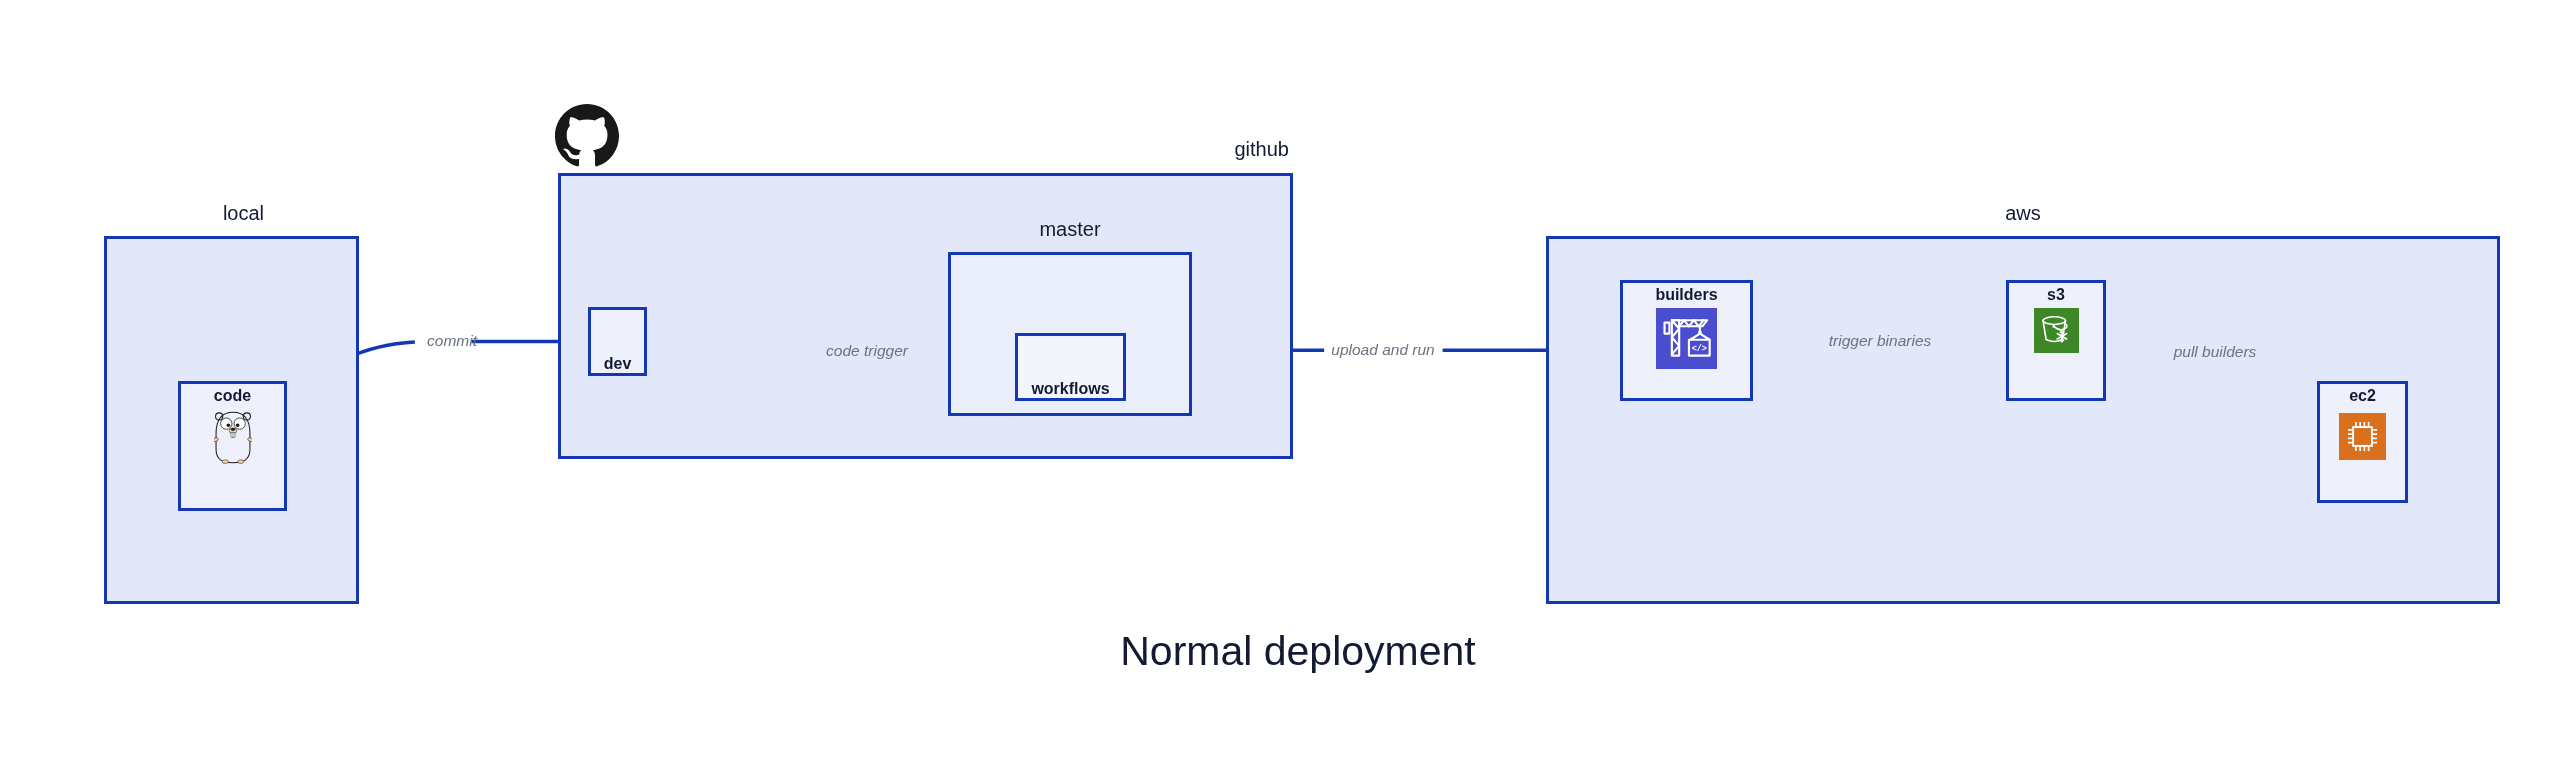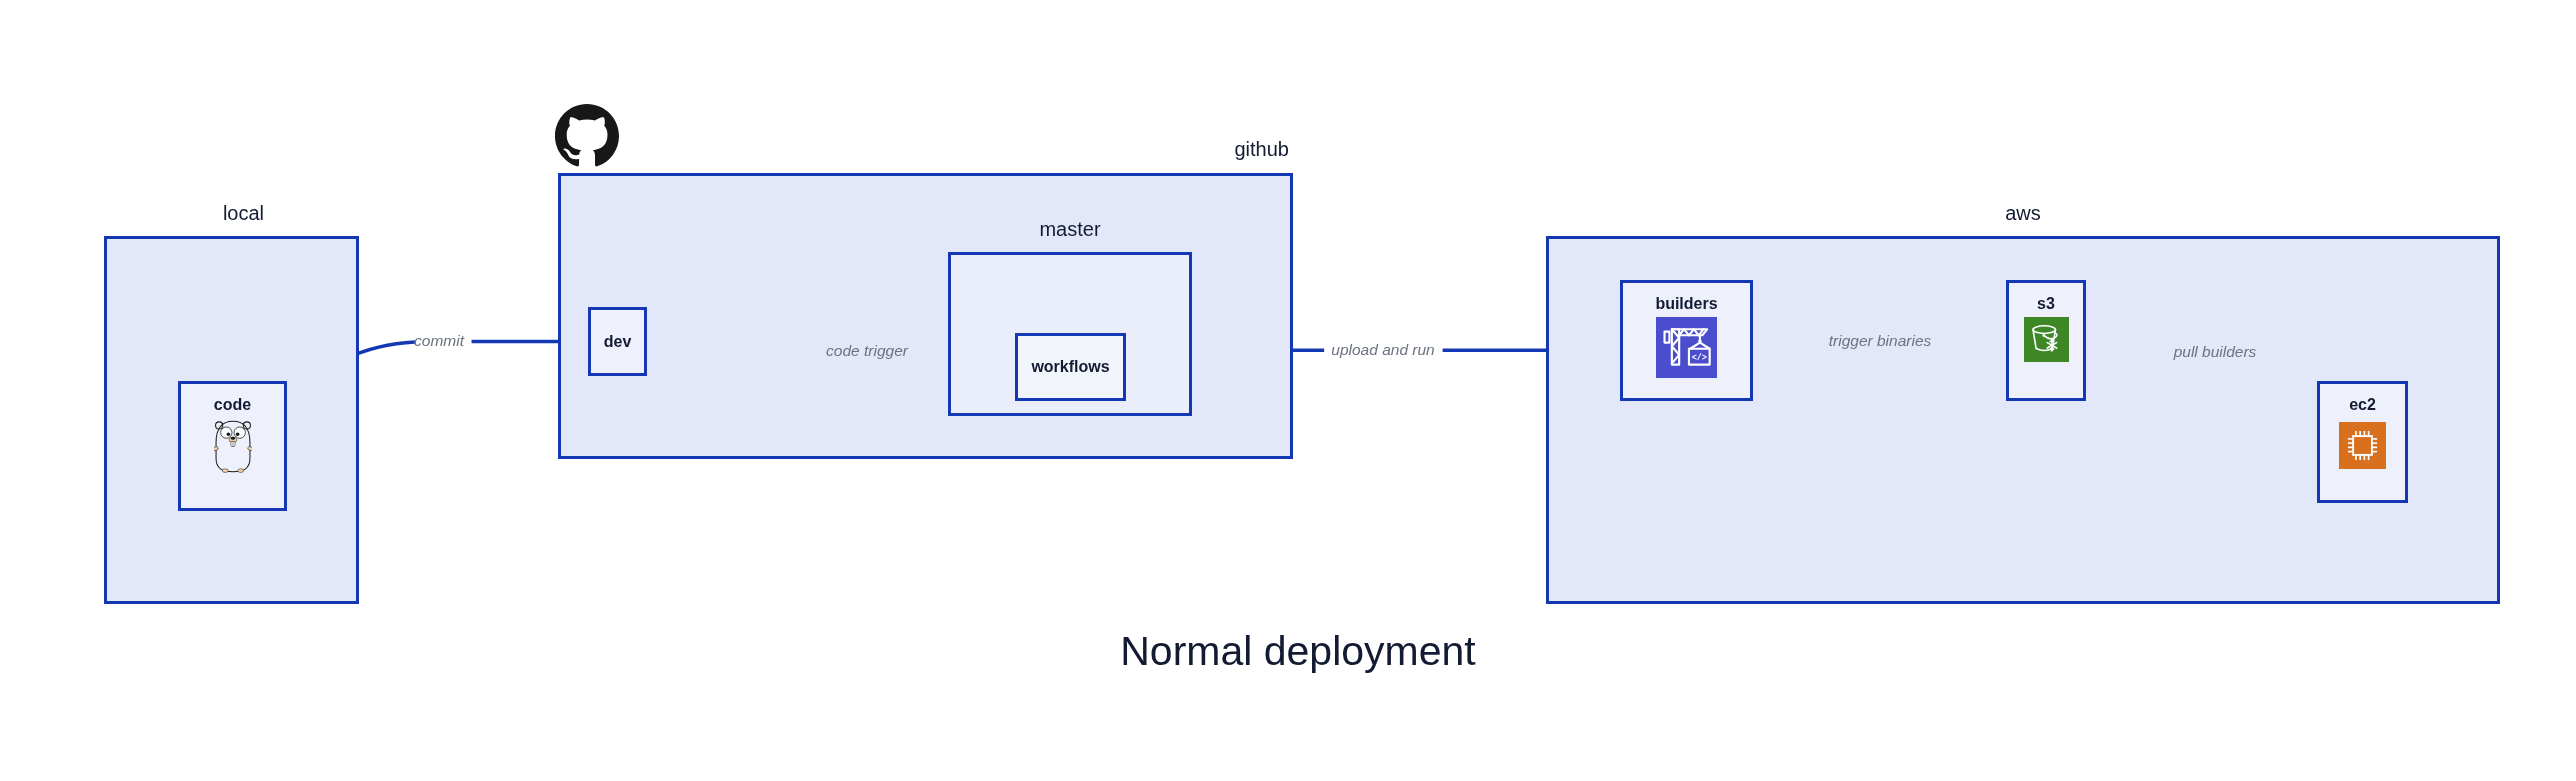--- a/index.html
+++ b/index.html
@@ -8,22 +8,22 @@
     --text-dark:#131b33; --github-black:#191717; --builders-icon-bg:#4b4dcf;
     --s3-icon-bg:#3e8727; --ec2-icon-bg:#d9701d; --gopher-body:#6bd6dc;
     --gopher-tan:#f2d3a6; --background:#ffffff;
   }
   *{margin:0;padding:0;box-sizing:border-box}
   html,body{width:2604px;height:781px;background:var(--background);
     font-family:"Liberation Sans",sans-serif;overflow:hidden}
   #canvas{position:relative;width:2604px;height:781px}
   .box{position:absolute;border:3.6px solid var(--stroke-blue)}
   .container-box{background:var(--container-fill)}
-  .node-box{background:var(--node-fill);display:flex;flex-direction:column;align-items:center;padding-top:11px}
-  .node-box.center{justify-content:center;padding-top:0}
+  .node-box{background:var(--node-fill);display:flex;flex-direction:column;align-items:center;padding-top:2px}
+  .node-box.center{justify-content:flex-end;padding-top:0}
   .container-label{position:absolute;font-size:20px;color:var(--text-dark);text-align:center;line-height:1.1}
   .node-label{font-size:16px;font-weight:bold;color:var(--text-dark);line-height:1.2}
   .edge-label{position:absolute;font-size:15.5px;font-style:italic;color:var(--edge-label);
     transform:translate(-50%,-50%);white-space:nowrap}
   .title{position:absolute;font-size:41px;color:var(--text-dark);transform:translateX(-50%);
     text-decoration-thickness:4.1px;text-underline-offset:7.2px;white-space:nowrap}
   #edges{position:absolute;left:0;top:0;pointer-events:none}
   .edge{stroke:var(--stroke-blue);stroke-width:7;fill:none}
   .arrowhead{fill:var(--stroke-blue);stroke:none}
   .gh-mark{fill:var(--github-black)}
@@ -121,21 +121,21 @@
         <path class="white-line" d="M38,30 L46,20 L54,30 L62,20 L70,30 L78,20"></path>
         <line class="white-line" x1="72" y1="30" x2="72" y2="38"></line>
         <circle class="white-fill" cx="72" cy="40" r="3"></circle>
         <path class="white-line" d="M72,42 L56,52 M72,42 L88,52"></path>
         <rect class="white-line" x="54" y="52" width="34" height="26"></rect>
         <text x="71" y="70" text-anchor="middle" fill="#ffffff" font-family="Liberation Mono, monospace" font-size="14" font-weight="bold">&lt;/&gt;</text>
       </svg>
     </div>
   </div>
 
-  <div class="box node-box" style="left:2006px;top:280px;width:80px;height:121px">
+  <div class="box node-box" style="left:2006px;top:280px;width:100px;height:121px">
     <div class="node-label">s3</div>
     <div class="icon-wrap" style="margin-top:4.1px">
       <svg viewBox="0 0 100 100" width="45" height="45">
         <rect width="100" height="100" fill="var(--s3-icon-bg)"></rect>
         <path class="white-line" d="M20,28 L27,70 Q45,79 63,70 L70,28"></path>
         <ellipse class="white-line" cx="45" cy="28" rx="25" ry="8.5"></ellipse>
         <circle class="white-fill" cx="44" cy="41" r="3"></circle>
         <path class="white-line" d="M44,41 C54,50 64,50 71,44 C75,41 73,37 70,36"></path>
         <g class="white-line" stroke-width="3">
           <line x1="62" y1="51" x2="62" y2="75"></line>
@@ -169,21 +169,21 @@
             <line x1="19" y1="63" x2="30" y2="63"></line>
           <line x1="70" y1="36" x2="81" y2="36"></line>
             <line x1="70" y1="45" x2="81" y2="45"></line>
           <line x1="70" y1="54" x2="81" y2="54"></line>
             <line x1="70" y1="63" x2="81" y2="63"></line>
         </g>
       </svg>
     </div>
   </div>
 
-  <div class="edge-label" style="left:439px;top:341px">commit</div>
+  <div class="edge-label" style="left:452px;top:341px">commit</div>
   <div class="edge-label" style="left:867px;top:351px">code trigger</div>
   <div class="edge-label" style="left:1383px;top:350px">upload and run</div>
   <div class="edge-label" style="left:1880px;top:341px">trigger binaries</div>
   <div class="edge-label" style="left:2215px;top:352px">pull builders</div>
 
   <div class="title" style="left:1298px;top:628px">Normal deployment</div>
 
 </div>
 
 

